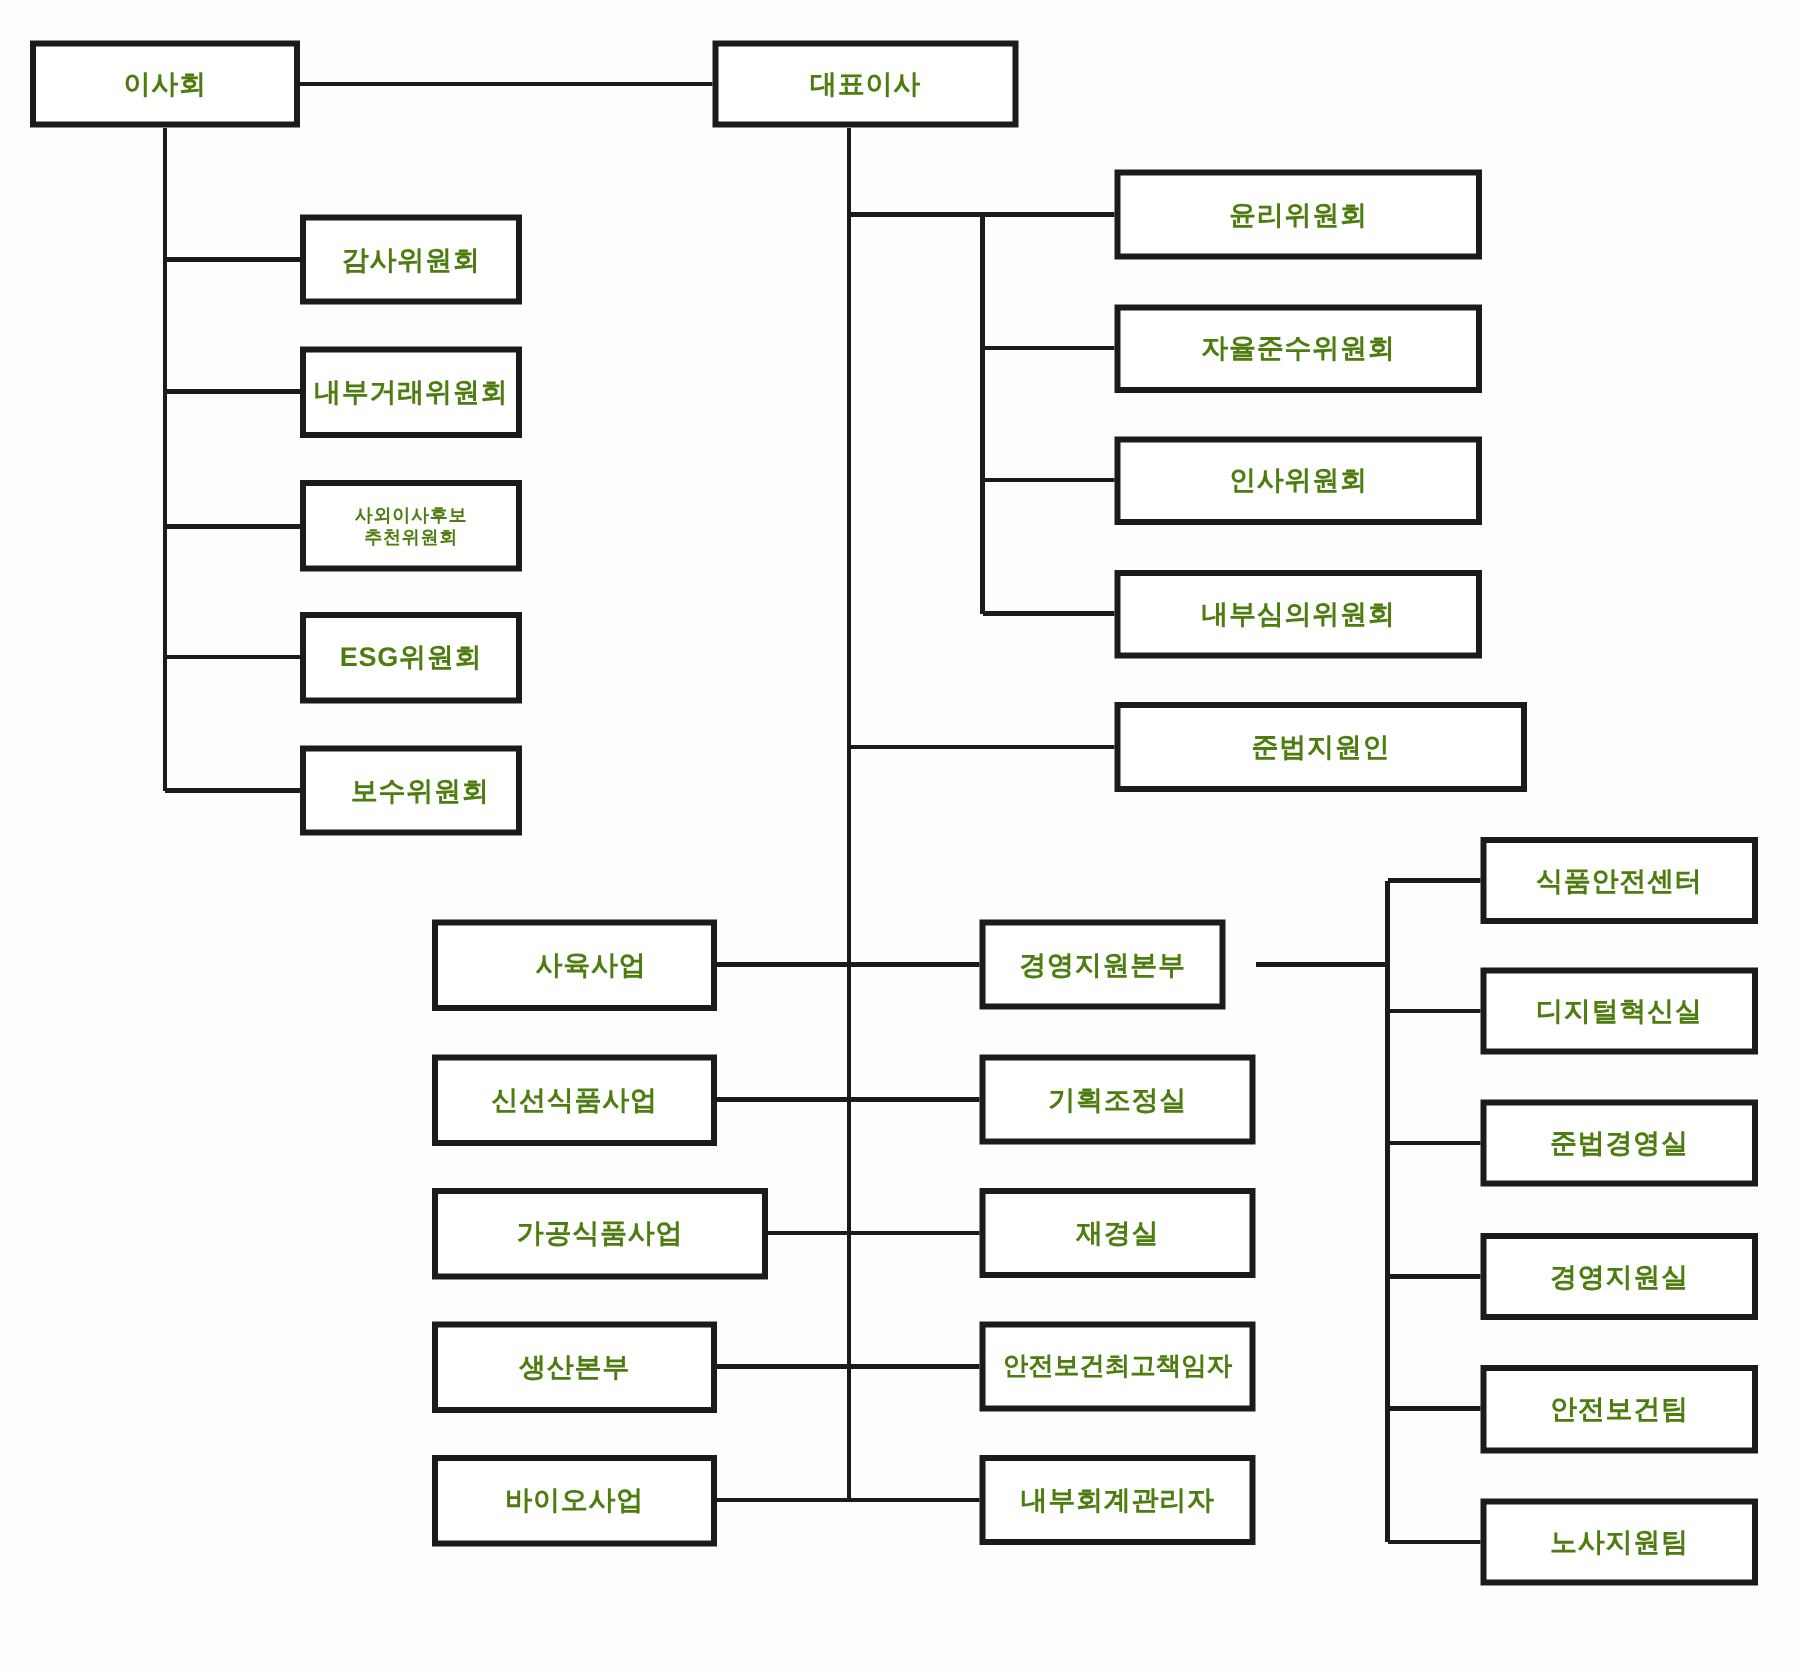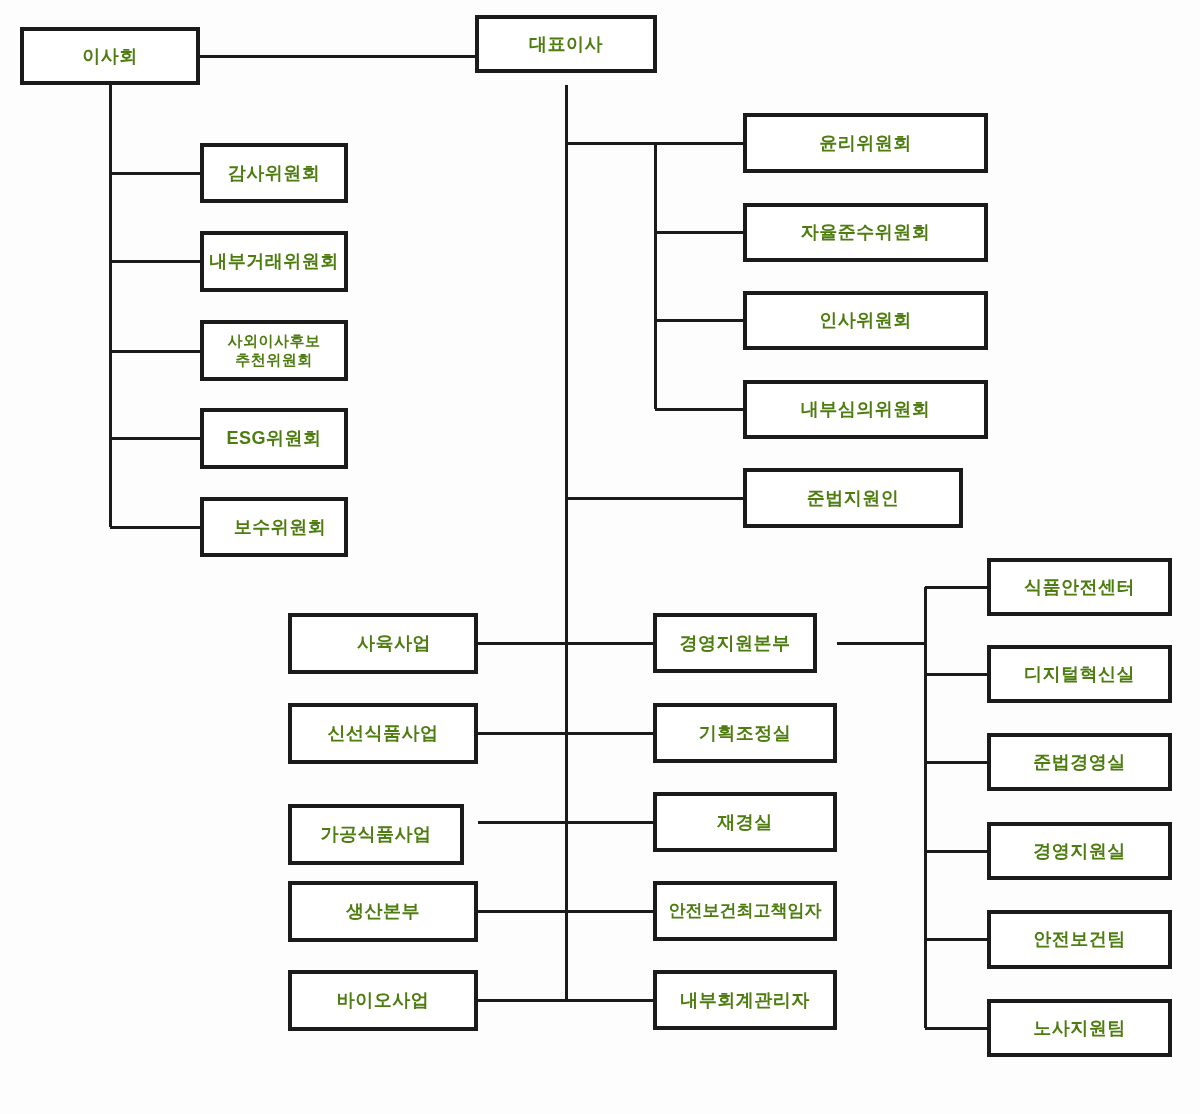--- a/index.html
+++ b/index.html
@@ -33,21 +33,21 @@
     display: flex;
     flex-direction: column;
     align-items: center;
     justify-content: center;
     text-align: center;
     line-height: 1.25;
     letter-spacing: 0.5px;
     white-space: nowrap;
   }
   .node.tight { letter-spacing: 0px; font-size: 17px; }
-  .node.two-line { font-size: 15px; }
+  .node.two-line { font-size: 12px; }
 </style>
 </head>
 <body>
 
 <div id="canvas">
 
   <svg id="lines" viewBox="0 0 1200 1114" xmlns="http://www.w3.org/2000/svg" stroke="#1b1b1b" stroke-width="3" fill="none" shape-rendering="crispEdges">
 
     <path d="M200 56 H475"></path>
 
@@ -77,40 +77,40 @@
     <path d="M925 587 V1028"></path>
     <path d="M925 587 H987"></path>
     <path d="M925 674 H987"></path>
     <path d="M925 762 H987"></path>
     <path d="M925 851 H987"></path>
     <path d="M925 939 H987"></path>
     <path d="M925 1028 H987"></path>
   </svg>
 
   <div class="node" style="left:20px; top:27px; width:180px; height:58px;">이사회</div>
-  <div class="node" style="left:475px; top:15px; width:182px; height:58px;">대표이사</div>
+  <div class="node" style="left:475px; top:27px; width:204px; height:58px;">대표이사</div>
 
   <div class="node" style="left:200px; top:143px; width:148px; height:60px;">감사위원회</div>
   <div class="node" style="left:200px; top:231px; width:148px; height:61px;">내부거래위원회</div>
   <div class="node two-line" style="left:200px; top:320px; width:148px; height:61px;">
     <span>사외이사후보</span>
     <span>추천위원회</span>
   </div>
   <div class="node" style="left:200px; top:408px; width:148px; height:61px;">ESG위원회</div>
   <div class="node" style="left:200px; top:497px; width:148px; height:60px;padding-left:12px;">보수위원회</div>
 
   <div class="node" style="left:743px; top:113px; width:245px; height:60px;">윤리위원회</div>
   <div class="node" style="left:743px; top:203px; width:245px; height:59px;">자율준수위원회</div>
   <div class="node" style="left:743px; top:291px; width:245px; height:59px;">인사위원회</div>
   <div class="node" style="left:743px; top:380px; width:245px; height:59px;">내부심의위원회</div>
-  <div class="node" style="left:743px; top:468px; width:220px; height:60px;">준법지원인</div>
+  <div class="node" style="left:743px; top:468px; width:275px; height:60px;">준법지원인</div>
 
   <div class="node" style="left:288px; top:613px; width:190px; height:61px;padding-left:22px;">사육사업</div>
   <div class="node" style="left:288px; top:703px; width:190px; height:61px;">신선식품사업</div>
-  <div class="node" style="left:288px; top:792px; width:176px; height:61px;margin-top:12px;">가공식품사업</div>
+  <div class="node" style="left:288px; top:792px; width:224px; height:61px;">가공식품사업</div>
   <div class="node" style="left:288px; top:881px; width:190px; height:61px;">생산본부</div>
   <div class="node" style="left:288px; top:970px; width:190px; height:61px;">바이오사업</div>
 
   <div class="node" style="left:653px; top:613px; width:164px; height:60px;">경영지원본부</div>
   <div class="node" style="left:653px; top:703px; width:184px; height:60px;">기획조정실</div>
   <div class="node" style="left:653px; top:792px; width:184px; height:60px;">재경실</div>
   <div class="node tight" style="left:653px; top:881px; width:184px; height:60px;">안전보건최고책임자</div>
   <div class="node" style="left:653px; top:970px; width:184px; height:60px;">내부회계관리자</div>
 
   <div class="node" style="left:987px; top:558px; width:185px; height:58px;">식품안전센터</div>

